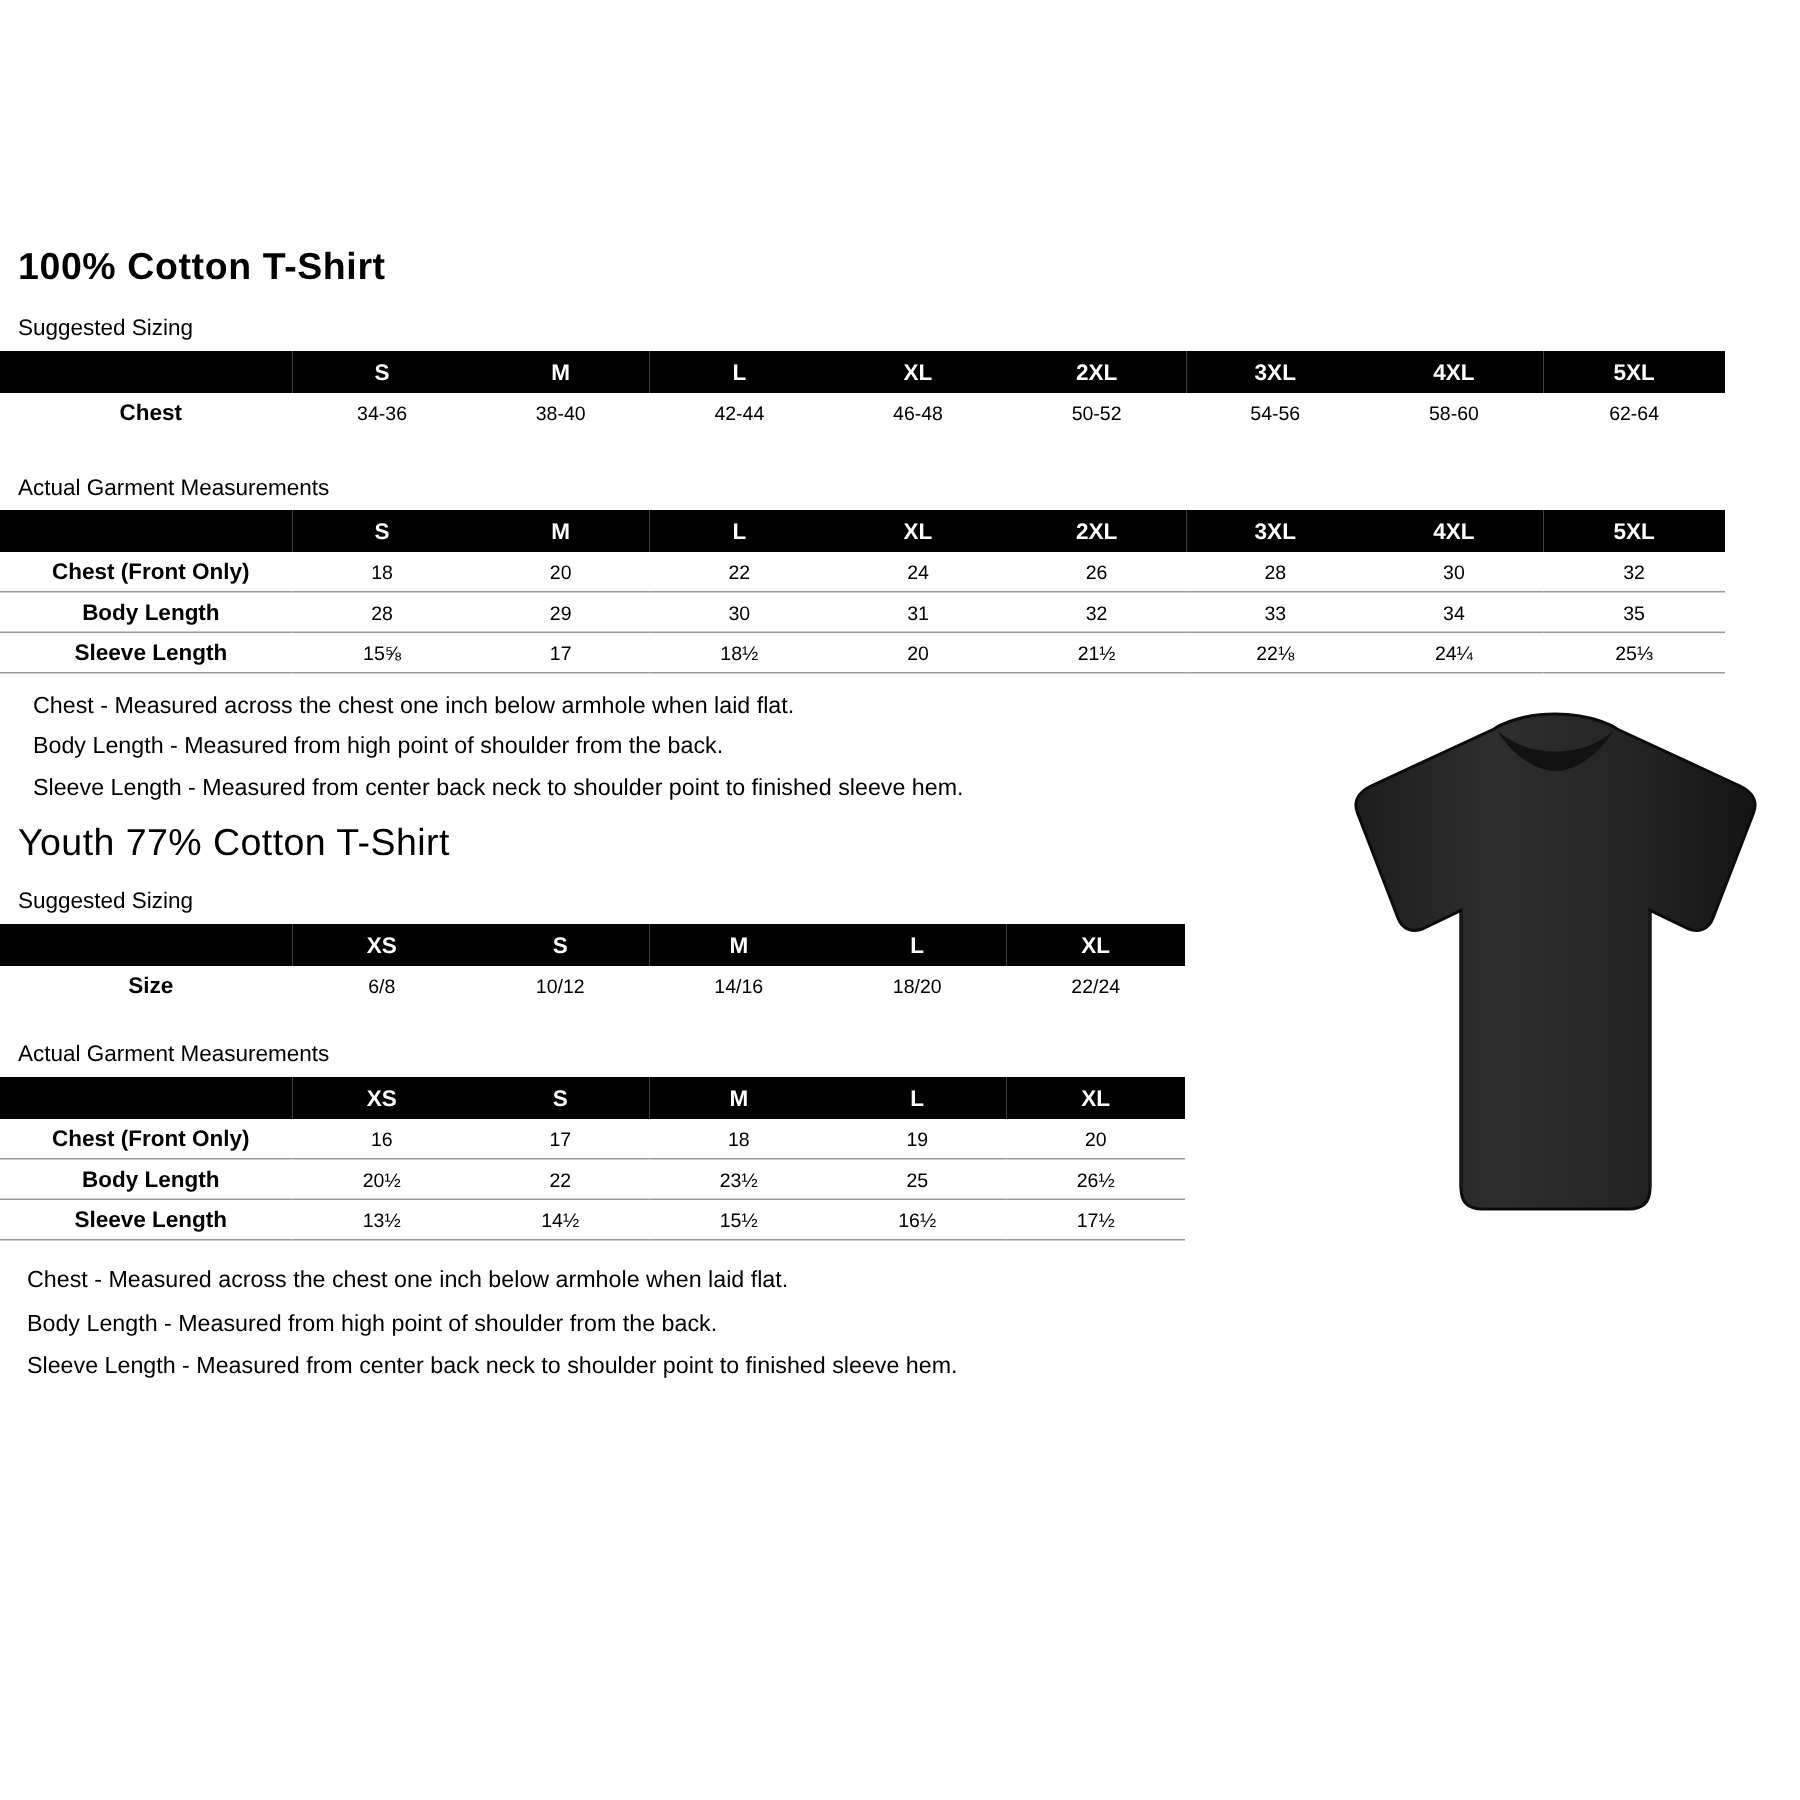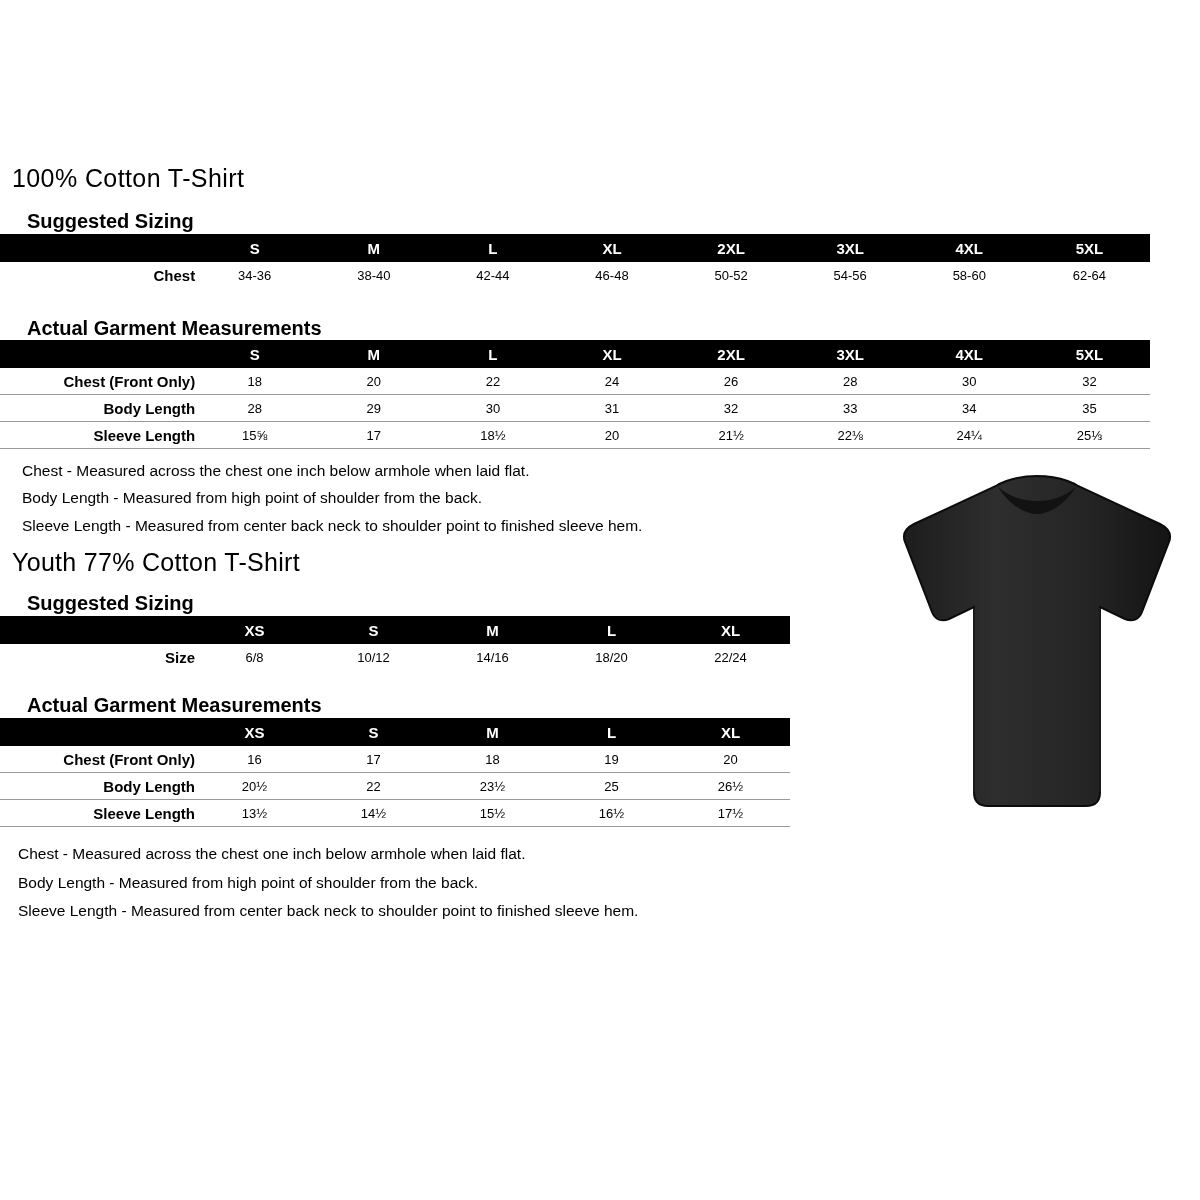--- a/index.html
+++ b/index.html
@@ -28,21 +28,21 @@
     left: 12px;
     top: 160px;
     width: 1176px;
     height: 42px;
   }
   .hdr-title {
     position: absolute;
     left: 0;
     top: 4px;
     font-size: 25px;
-    font-weight: 400;
+    font-weight: 700;
     letter-spacing: 0.4px;
     white-space: nowrap;
   }
   .sizing-banner {
     position: absolute;
     left: 330px;
     top: 0;
     width: 570px;
     height: 42px;
     background: #000000;
@@ -53,24 +53,23 @@
     font-size: 25px;
     font-weight: bold;
     letter-spacing: 2.6px;
     text-align: center;
     line-height: 42px;
   }
 
   
   .sublabel {
     position: absolute;
-    font-size: 20px;
-    font-weight: 700;
+    font-size: 15px;
+    font-weight: 400;
     white-space: nowrap;
-    margin-left: 15px;
   }
 
   
   table.chart {
     position: absolute;
     border-collapse: collapse;
     table-layout: fixed;
   }
   table.chart td, table.chart th {
     padding: 0;
@@ -87,21 +86,21 @@
     height: 28px;
     font-size: 15px;
   }
   table.chart thead th.rowlbl {
     background: #000000;
     color: #ffffff;
     text-align: left;
     padding-left: 6px;
   }
   table.chart td.rowlbl {
-    text-align: right;
+    text-align: center;
     padding-left: 6px;
     font-weight: bold;
     font-size: 15px;
   }
   table.chart td.val {
     font-weight: normal;
     font-size: 13px;
   }
   table.chart tbody tr.ruled td {
     border-bottom: 1px solid #9a9a9a;

